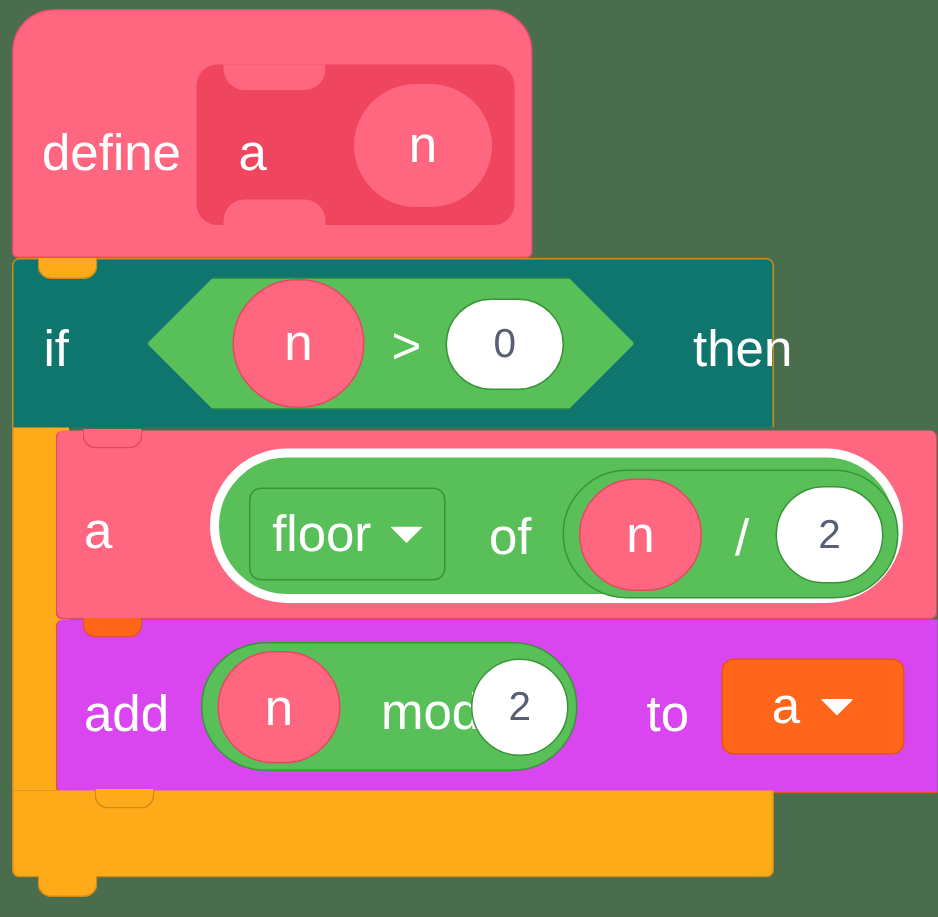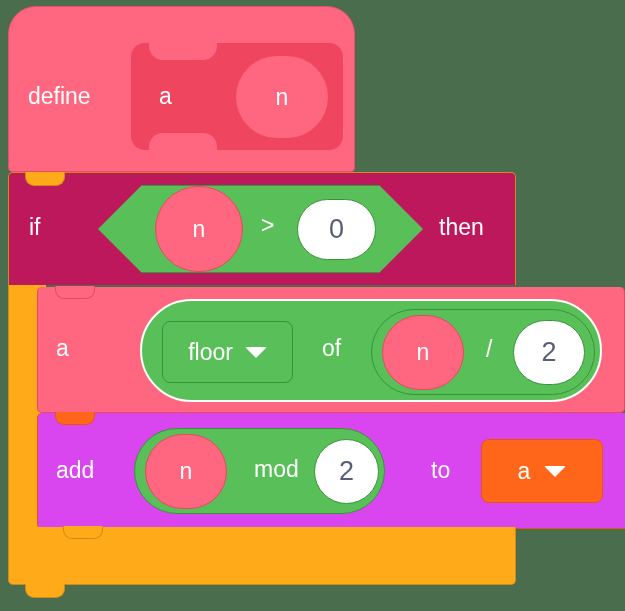--- a/index.html
+++ b/index.html
@@ -18,21 +18,21 @@
   #canvas {
     position: absolute;
     left: 0; top: 0;
     width: 625px;
     height: 611px;
   }
 
   
   .btxt {
     color: #ffffff;
-    font-size: 23px;
+    font-size: 34px;
     font-weight: normal;
     line-height: 1;
     white-space: nowrap;
     user-select: none;
   }
   .num-txt {
     color: #575E75;
     font-size: 27px;
     line-height: 1;
     white-space: nowrap;
@@ -95,21 +95,21 @@
     justify-content: center;
   }
 
   
   .if-block {
     position: absolute;
     left: 8px;
     top: 172px;
     width: 508px;
     height: 113px;
-    background: #be185d;
+    background: #0f766e;
     border: 1px solid #CF8B17;
     border-radius: 5px 5px 0 0;
     border-bottom: none;
     box-sizing: border-box;
   }
   .if-notch {
     position: absolute;
     left: 16px;
     top: -1px;
     width: 40px;
@@ -121,21 +121,21 @@
     border-radius: 0 0 9px 9px;
     box-sizing: border-box;
   }
   .if-label {
     position: absolute;
     left: 20px;
     top: 43px;
   }
   .then-label {
     position: absolute;
-    left: 430px;
+    left: 453px;
     top: 43px;
   }
   
   .if-arm {
     position: absolute;
     left: 8px;
     top: 285px;
     width: 38px;
     height: 242px;
     background: #FFAB19;
@@ -263,21 +263,21 @@
   }
 
   
   .floor-block {
     position: absolute;
     left: 140px;
     top: 299px;
     width: 462px;
     height: 103px;
     background: #59C059;
-    border: 2px solid #ffffff;
+    border: 6px solid #ffffff;
     border-radius: 52px;
     box-sizing: border-box;
   }
   .floor-dropdown {
     position: absolute;
     left: 20px;
     top: 20px;
     width: 131px;
     height: 62px;
     background: #59C059;

